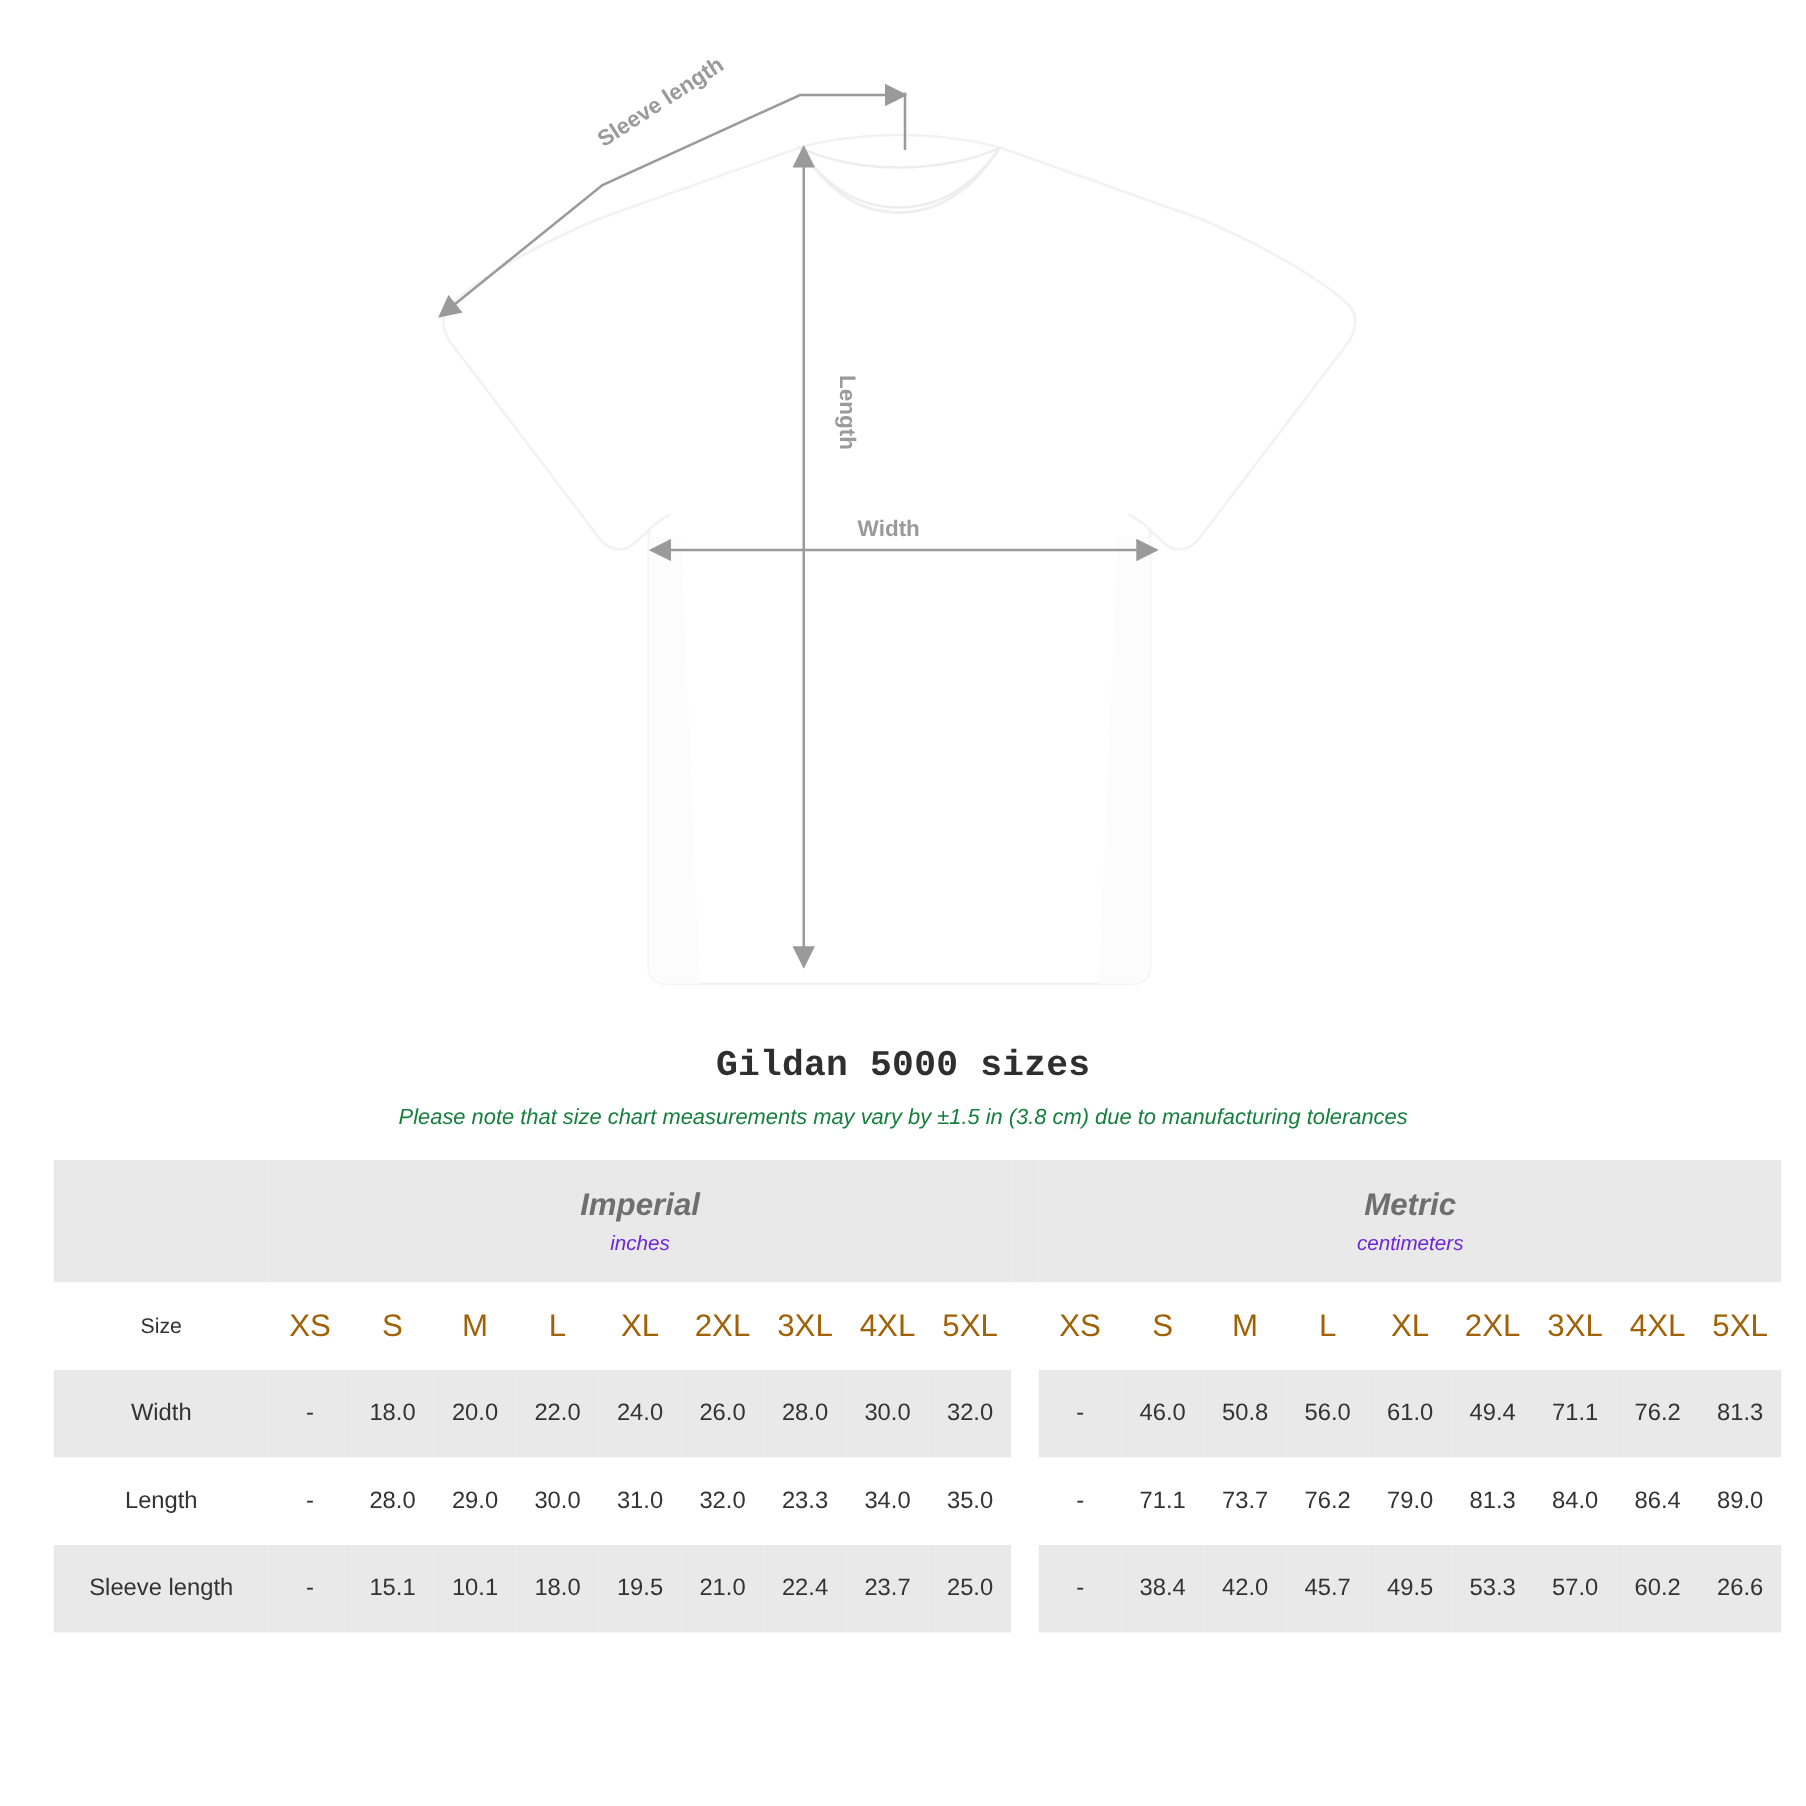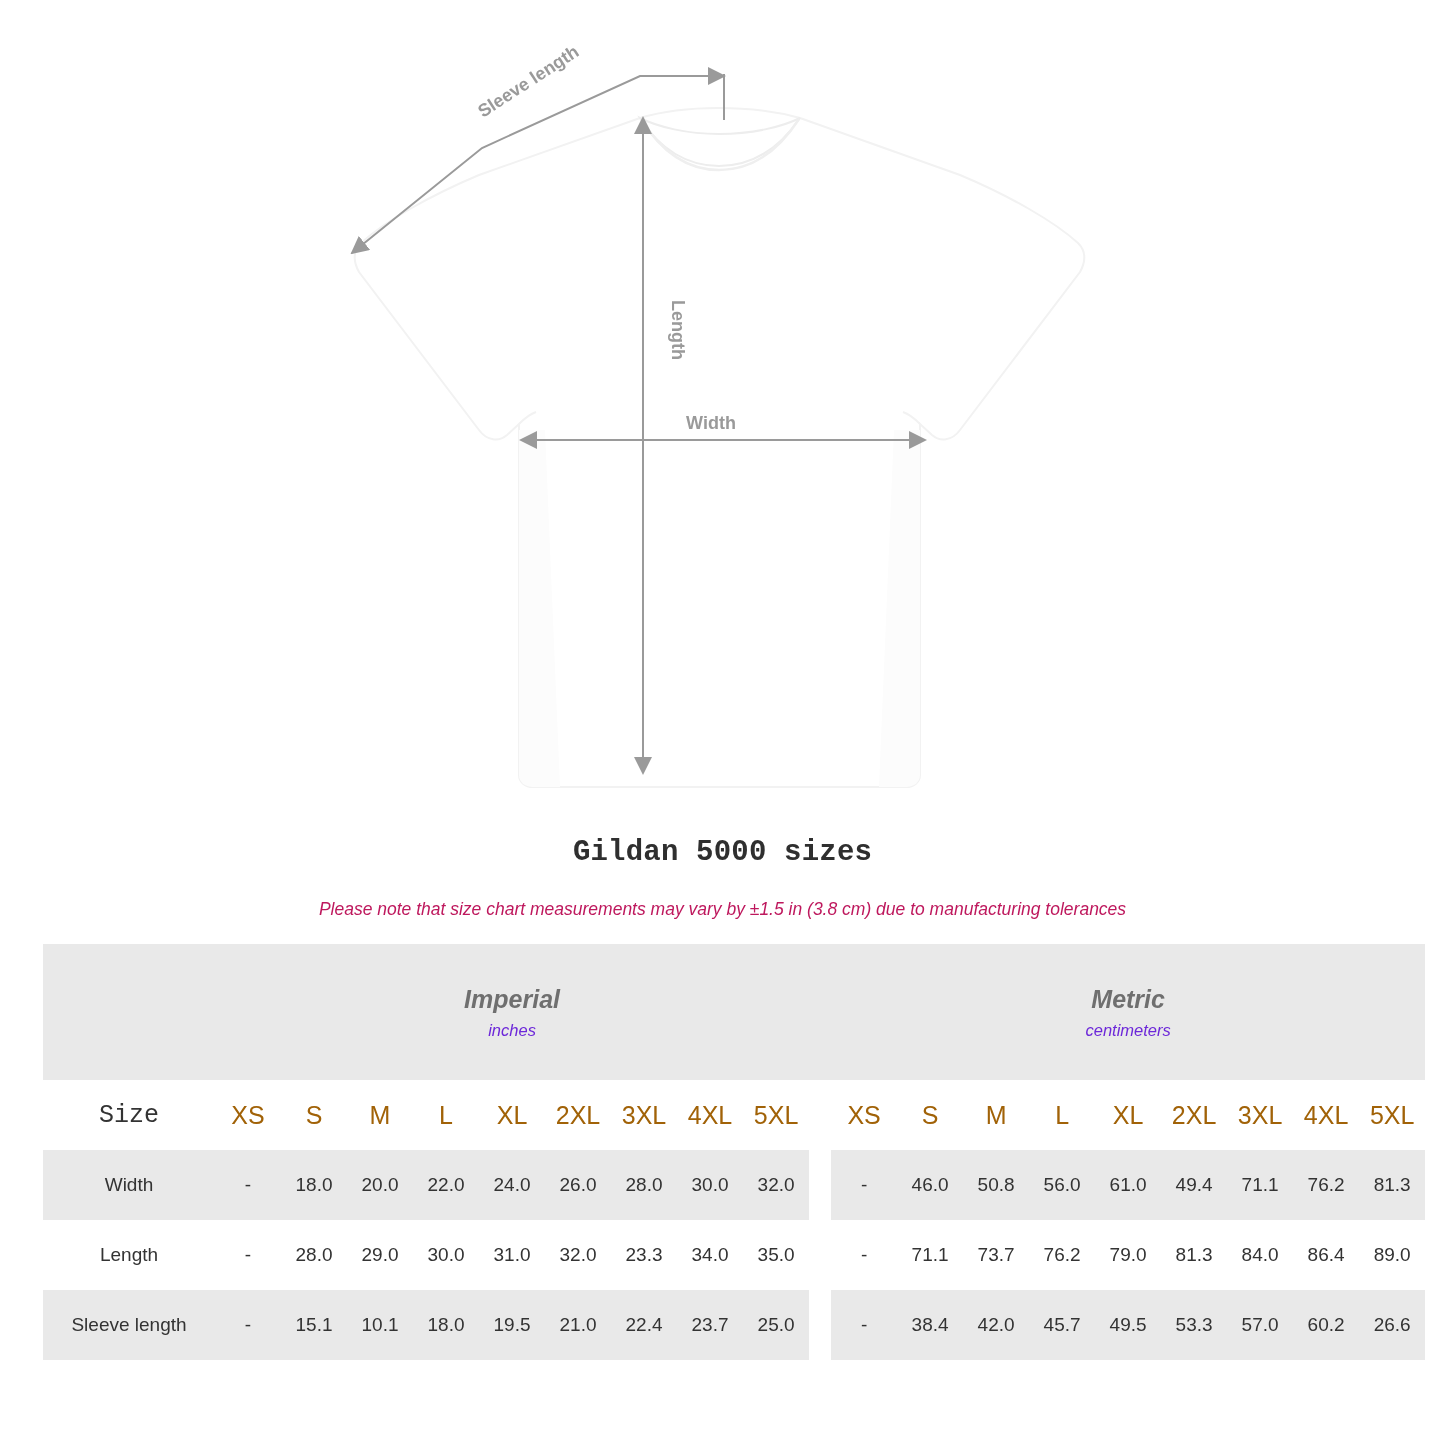--- a/index.html
+++ b/index.html
@@ -36,43 +36,43 @@
     margin-top: 6px;
   }
   .chart-title {
     font-size: 29px;
     font-weight: bold;
     color: #2f2f2f;
     letter-spacing: 0.2px;
     font-family: Liberation Mono, monospace;
   }
   .chart-note {
-    margin-top: 30px;
+    margin-top: 14px;
     font-size: 17.5px;
     font-style: italic;
-    color: #be185d;
+    color: #15803d;
   }
 
   
   .table-wrap {
     margin: 24px 43px 0 43px;
   }
   table.size-table {
     width: 1359px;
     border-collapse: collapse;
     table-layout: fixed;
   }
   table.size-table td, table.size-table th {
     padding: 0;
     text-align: center;
     vertical-align: middle;
     font-weight: normal;
   }
   .unit-header-row td {
-    height: 136px;
+    height: 98px;
     background: #e9e9e9;
   }
   .unit-title {
     font-size: 25px;
     font-style: italic;
     font-weight: bold;
     color: #6f6f6f;
     line-height: 1.25;
   }
   .unit-sub {
@@ -82,22 +82,21 @@
     margin-top: 6px;
   }
   .head-row td {
     height: 70px;
     background: #ffffff;
     font-size: 25px;
     color: #a16207;
     font-weight: bold;
   }
   .head-row td.rowlabel {
-    font-size: 25px;
-    font-family: Liberation Mono, monospace;
+    font-size: 17px;
   }
   .body-row td {
     height: 70px;
     font-size: 19px;
     color: #333333;
   }
   .body-row.shaded td {
     background: #e9e9e9;
   }
   .body-row.plain td {

